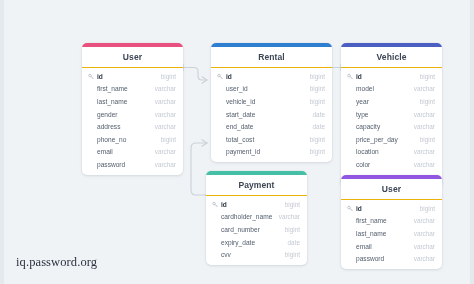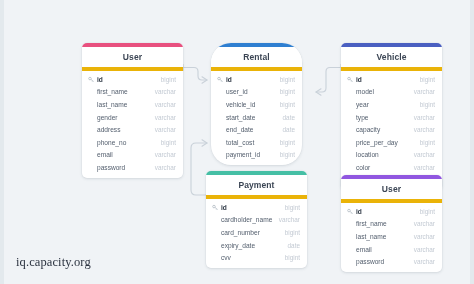--- a/index.html
+++ b/index.html
@@ -37,21 +37,21 @@
   }
   .accent { height: 4px; width: 100%; }
   .tbl-title {
     text-align: center;
     font-size: 8.5px;
     font-weight: 700;
     color: #3b4554;
     padding: 5px 0 5px;
     letter-spacing: 0.1px;
     background: #ffffff;
-    border-bottom: 4px solid #eab308;
+    border-bottom: 1px solid #eab308;
   }
   .fields { padding: 2px 0 4px; }
   .field {
     display: flex;
     align-items: center;
     justify-content: space-between;
     height: 12.6px;
     padding: 0 7px 0 6px;
   }
   .fname {
@@ -143,21 +143,21 @@
         <span class="fname indent">email</span>
         <span class="ftype">varchar</span>
       </div>
       <div class="field">
         <span class="fname indent">password</span>
         <span class="ftype">varchar</span>
       </div>
     </div>
   </div>
 
-  <div class="table" style="left:211px; top:43px; width:91px;border-radius:20px;">
+  <div class="table" style="left:211px; top:43px; width:121px;">
     <div class="accent" style="background:#2f7fd1"></div>
     <div class="tbl-title">Rental</div>
     <div class="fields">
       <div class="field pk">
         <span class="fname">
           <svg class="keyicon" viewBox="0 0 12 12">
             <circle cx="3.4" cy="4.4" r="2.2" fill="none" stroke="#98a3b0" stroke-width="1"></circle>
             <path d="M5.2 6 L9.6 9.6 M8.2 8.4 L7.3 9.4" stroke="#98a3b0" stroke-width="1" fill="none"></path>
           </svg>
           <span>id</span>
@@ -299,15 +299,15 @@
         <span class="fname indent">email</span>
         <span class="ftype">varchar</span>
       </div>
       <div class="field">
         <span class="fname indent">password</span>
         <span class="ftype">varchar</span>
       </div>
     </div>
   </div>
 
-  <div class="watermark">iq.capacity.org</div>
+  <div class="watermark">iq.password.org</div>
 
 </div>
 
 </body></html>

